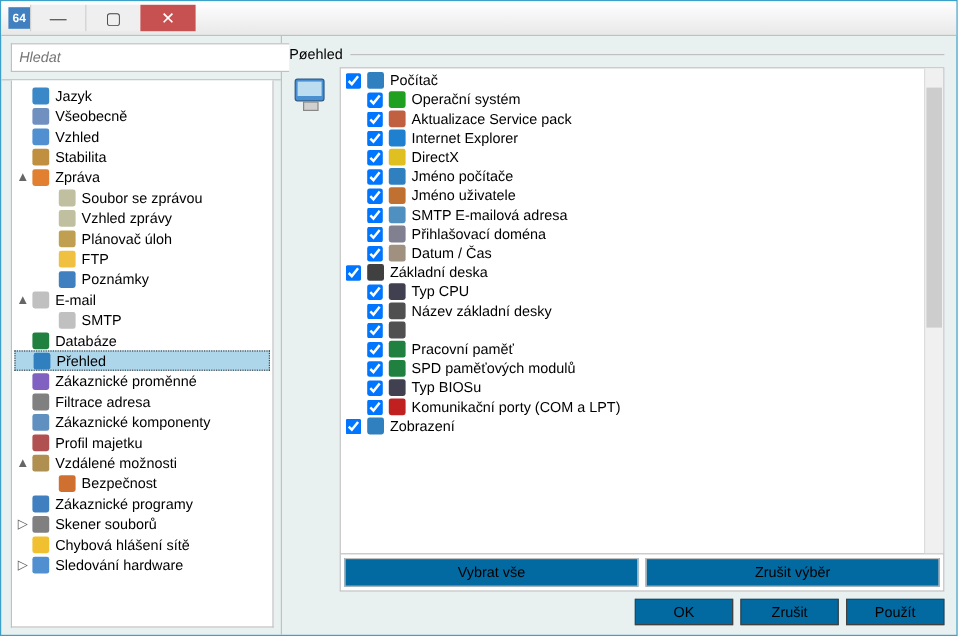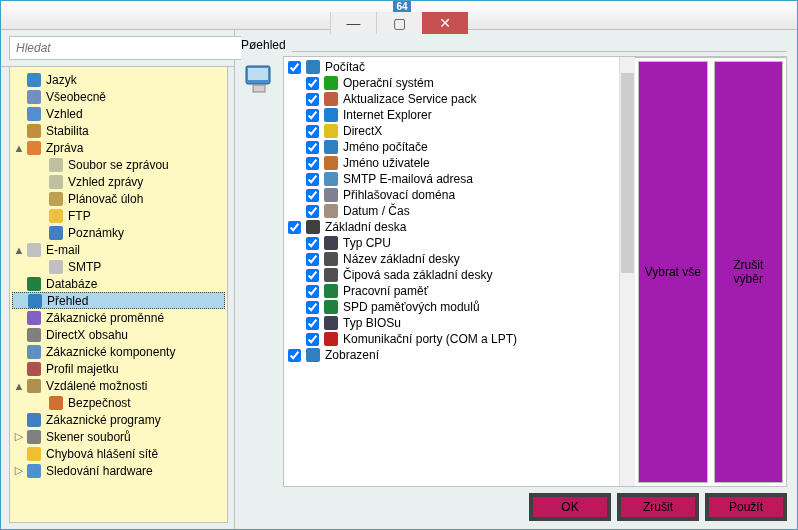--- a/index.html
+++ b/index.html
@@ -1,51 +1,51 @@
 <!DOCTYPE html>
 <html><head>
 <meta charset="utf-8">
 <style>
 * { box-sizing: border-box; margin: 0; padding: 0; font-family: "Segoe UI", Tahoma, sans-serif; font-size: 12px; }
 body { background: #e8f0f0; width: 798px; height: 530px; overflow: hidden; border: 1px solid #3da0c9; }
-.titlebar { height: 29px; background: linear-gradient(#ffffff, #e8e8e8); display: flex; align-items: center; border-bottom: 1px solid #c0c0c0; flex-direction: column; }
+.titlebar { height: 29px; background: linear-gradient(#ffffff, #e8e8e8); display: flex; align-items: center; border-bottom: 1px solid #c0c0c0; }
 .app-icon { width: 18px; height: 18px; margin-left: 6px; background: #4080c0; display: inline-flex; align-items: center; justify-content: center; color: #fff; font-size: 10px; font-weight: bold; }
 .title { flex: 1; text-align: center; font-size: 12px; color: #000; }
 .winbtns { display: flex; height: 22px; }
 .winbtn { width: 46px; height: 22px; display: flex; align-items: center; justify-content: center; font-family: inherit; font-size: 14px; cursor: pointer; }
 .winbtn.min, .winbtn.max { background: #efefef; color: #444; border-left: 1px solid #d0d0d0; }
 .winbtn.close { background: #c75050; color: #fff; }
 .searchbox { margin: 0 0 0 0; border-bottom: 1px solid #c0c0c0; }
 .searchbox input { width: 232px; padding: 4px 6px; border: 1px solid #c0c0c0; border-right: none; font-style: italic; color: #888; margin: 6px 0 6px 8px; background: #fff; }
 .content { display: flex; height: calc(100% - 29px); }
 .leftcol { width: 234px; border-right: 1px solid #c0c0c0; display: flex; flex-direction: column; }
-.tree { flex: 1; overflow-y: auto; background: #fef9c3; padding: 4px 2px; margin: 0 6px 6px 8px; border: 1px solid #c0c0c0; border-top: none; }
+.tree { flex: 1; overflow-y: auto; background: #ffffff; padding: 4px 2px; margin: 0 6px 6px 8px; border: 1px solid #c0c0c0; border-top: none; }
 .tree-item { display: flex; align-items: center; height: 17px; padding: 0 2px; white-space: nowrap; cursor: pointer; }
 .tree-item.selected { background: #add6eb; border: 1px dotted #444; }
 .tree-item .toggle { width: 14px; text-align: center; font-size: 11px; color: #666; }
 .tree-item .ticon { width: 16px; height: 16px; margin-right: 4px; display: inline-flex; align-items: center; justify-content: center; font-size: 11px; }
 .lvl0 { padding-left: 0px; }
 .lvl1 { padding-left: 22px; }
 .rightcol { flex: 1; display: flex; flex-direction: column; padding: 8px 10px 8px 6px; }
-.section-head { display: flex; align-items: flex-end; margin-bottom: 4px; }
+.section-head { display: flex; align-items: center; margin-bottom: 4px; }
 .section-head .label { color: #000; margin-right: 6px; }
 .section-head .line { flex: 1; height: 1px; background: #c0c0c0; }
 .main-area { display: flex; flex: 1; min-height: 0; }
 .big-icon { width: 34px; height: 34px; margin: 6px 6px 0 2px; flex-shrink: 0; display: inline-flex; align-items: center; justify-content: center; }
-.checklist-wrap { flex: 1; display: flex; flex-direction: row; border: 1px solid #c0c0c0; background: #fff; min-height: 0; }
+.checklist-wrap { flex: 1; display: flex; flex-direction: column; border: 1px solid #c0c0c0; background: #fff; min-height: 0; }
 .checklist { flex: 1; overflow-y: auto; padding: 2px; }
 .chk-item { display: flex; align-items: center; height: 16px; padding: 0 2px; white-space: nowrap; }
 .chk-item input[type=checkbox] { margin-right: 4px; }
 .chk-item .cicon { width: 16px; height: 16px; margin-right: 4px; display: inline-flex; align-items: center; justify-content: center; font-size: 10px; }
 .clvl0 { padding-left: 2px; }
 .clvl1 { padding-left: 20px; }
 .selbtns { display: flex; border-top: 1px solid #c0c0c0; }
-.selbtns button { flex: 1; padding: 4px; background: #a21caf; border: 1px solid #c0c0c0; margin: 3px; cursor: pointer; }
+.selbtns button { flex: 1; padding: 4px; background: #0369a1; border: 1px solid #c0c0c0; margin: 3px; cursor: pointer; }
 .bottombtns { display: flex; justify-content: flex-end; padding: 6px 0 0 0; gap: 6px; }
-.bottombtns button { min-width: 82px; padding: 3px 10px; background: #be185d; border: 4px solid #404040; cursor: pointer; }
+.bottombtns button { min-width: 82px; padding: 3px 10px; background: #0369a1; border: 1px solid #404040; cursor: pointer; }
 .scrolltrack { width: 16px; background: #f0f0f0; border-left: 1px solid #dcdcdc; position: relative; }
 .scrollthumb { position: absolute; left: 1px; right: 1px; top: 16px; height: 200px; background: #cdcdcd; }
 
 .isq { width: 14px; height: 14px; display: inline-block; border-radius: 2px; }
 </style>
 </head>
 <body>
 
 <div class="titlebar">
   <span class="app-icon">64</span>
@@ -165,21 +165,21 @@
           <span class="ticon">
             <span class="isq" style="background:#8060c0"></span>
           </span>
           <span>Zákaznické proměnné</span>
         </div>
         <div class="tree-item lvl0">
           <span class="toggle"></span>
           <span class="ticon">
             <span class="isq" style="background:#808080"></span>
           </span>
-          <span>DirectX obsahu</span>
+          <span>Filtrace adresa</span>
         </div>
         <div class="tree-item lvl0">
           <span class="toggle"></span>
           <span class="ticon">
             <span class="isq" style="background:#6090c0"></span>
           </span>
           <span>Zákaznické komponenty</span>
         </div>
         <div class="tree-item lvl0">
           <span class="toggle"></span>
@@ -338,21 +338,20 @@
                 <span class="cicon">
                   <span class="isq" style="background:#505050"></span>
                 </span>
                 <span>Název základní desky</span>
               </div>
               <div class="chk-item clvl1">
                 <input type="checkbox" checked="" style="">
                 <span class="cicon">
                   <span class="isq" style="background:#505050"></span>
                 </span>
-                <span>Čipová sada základní desky</span>
               </div>
               <div class="chk-item clvl1">
                 <input type="checkbox" checked="" style="">
                 <span class="cicon">
                   <span class="isq" style="background:#208040"></span>
                 </span>
                 <span>Pracovní paměť</span>
               </div>
               <div class="chk-item clvl1">
                 <input type="checkbox" checked="" style="">

